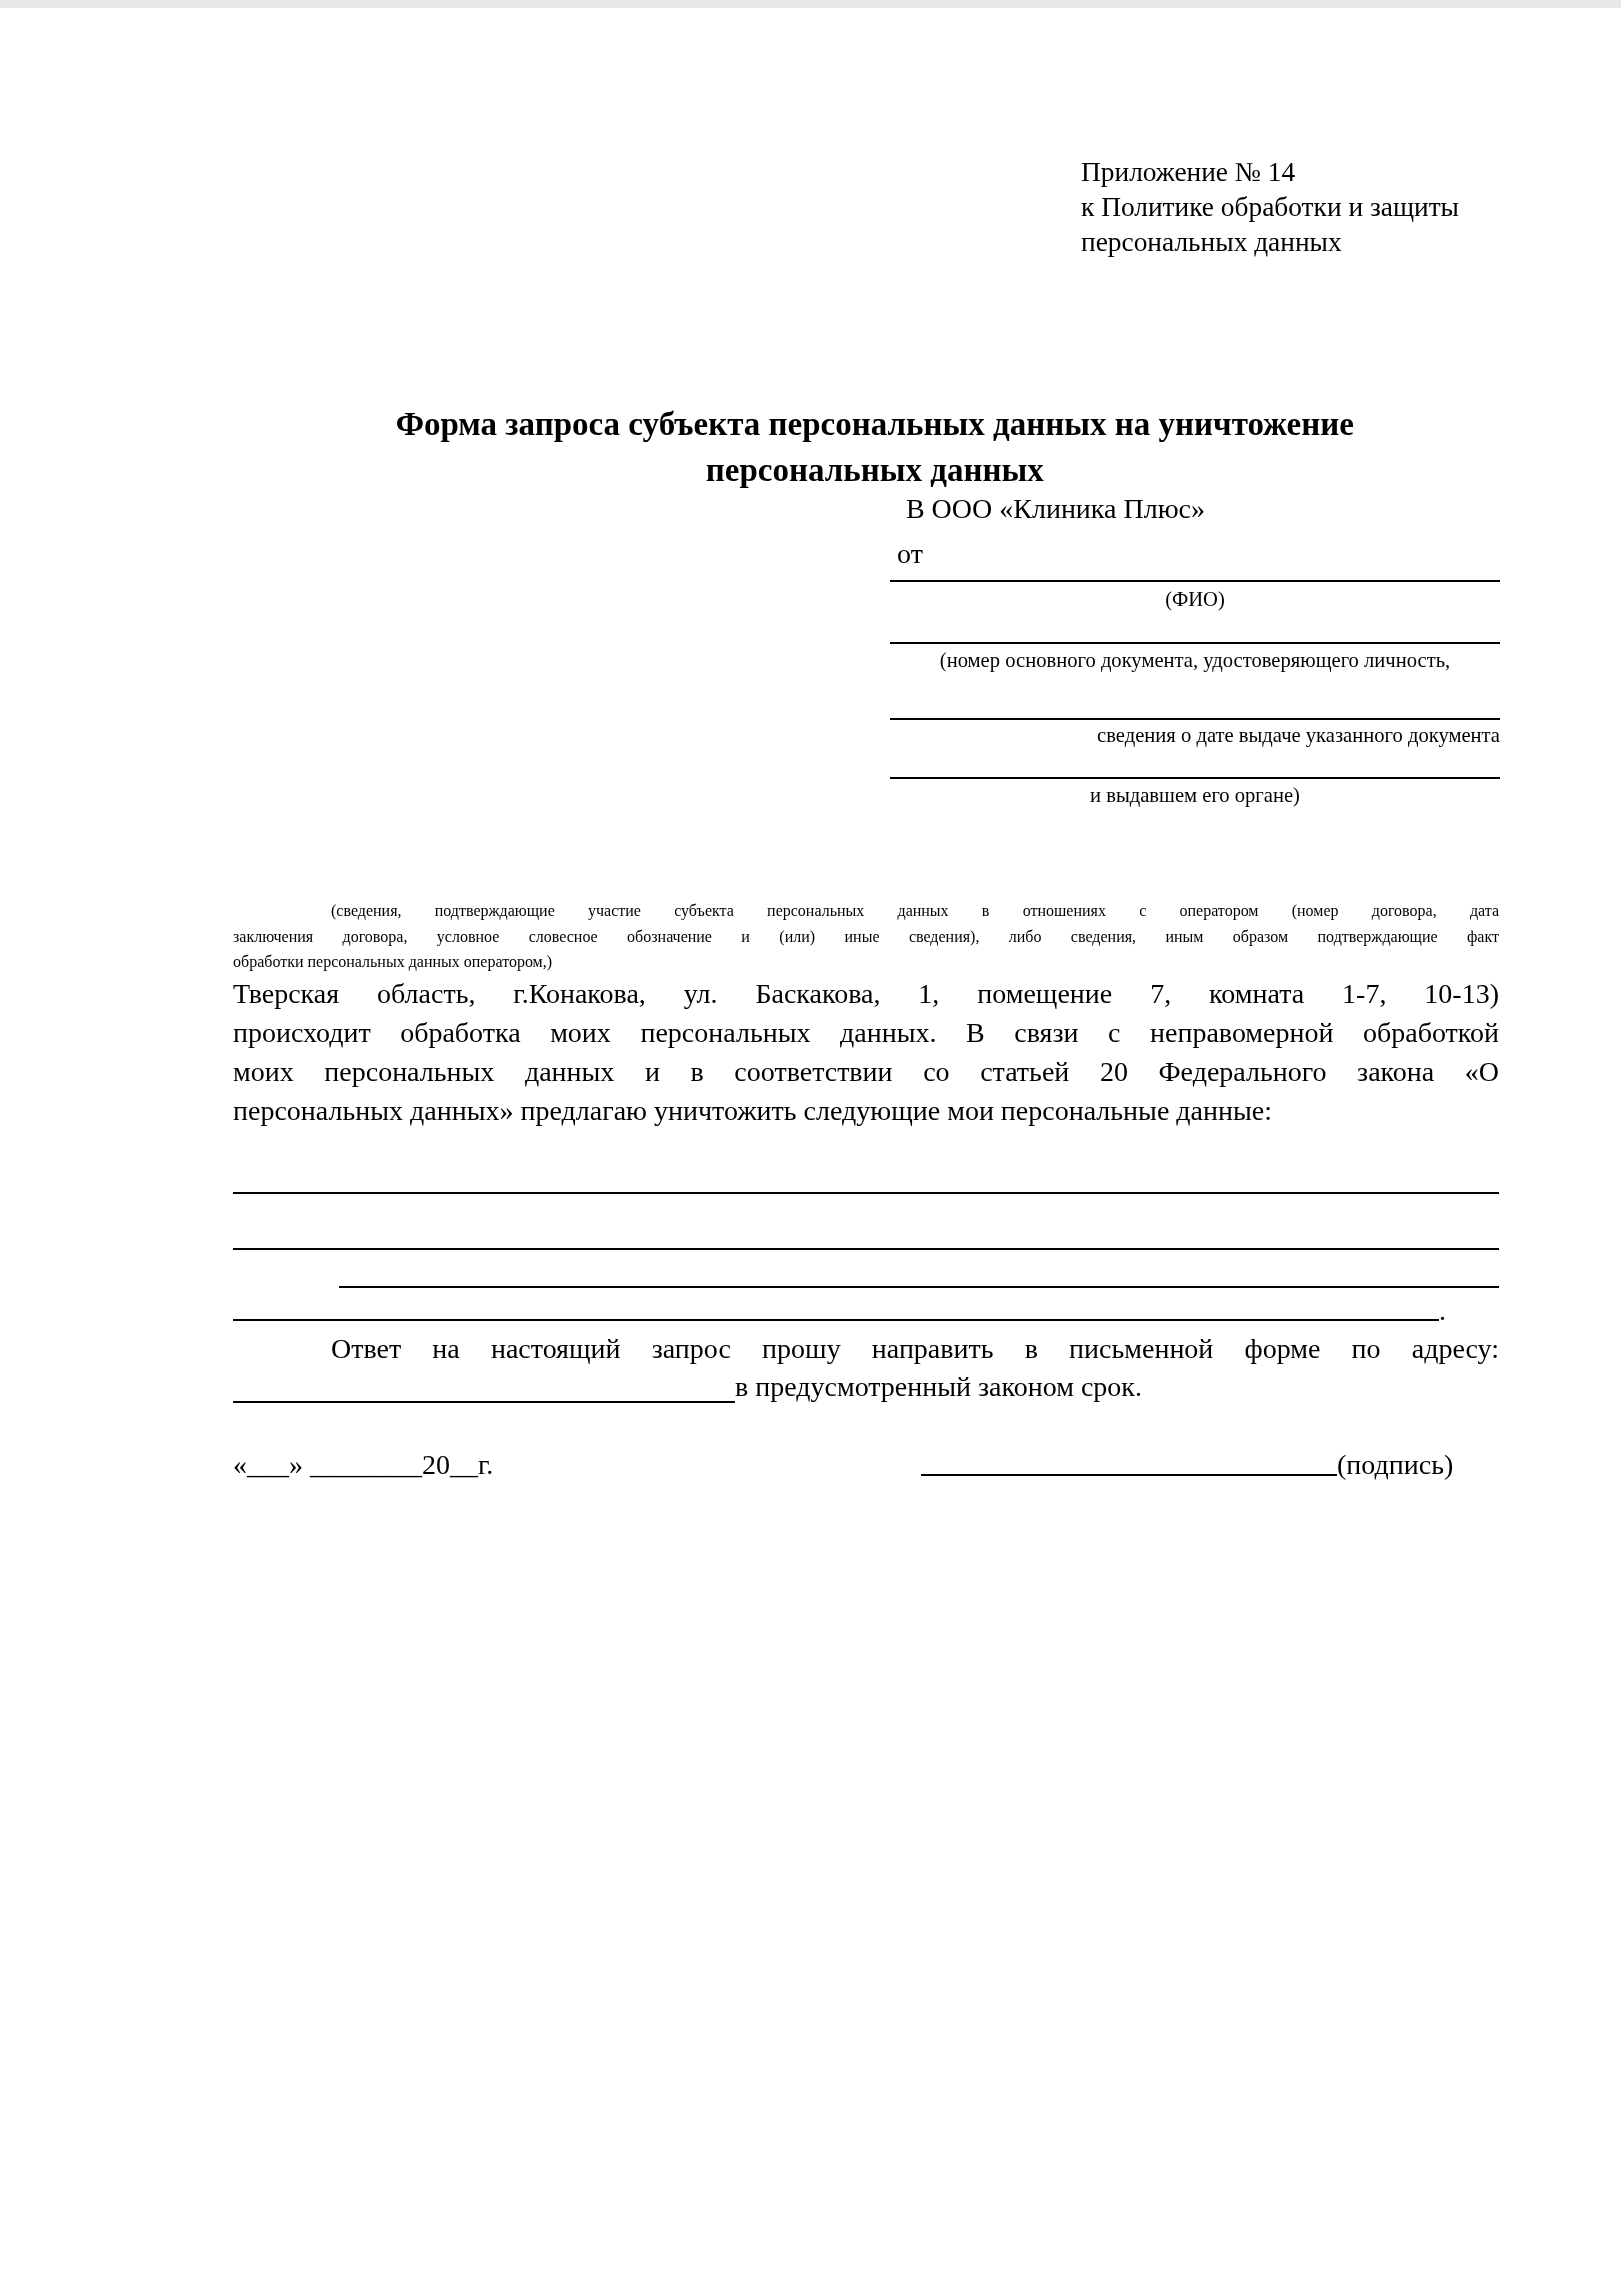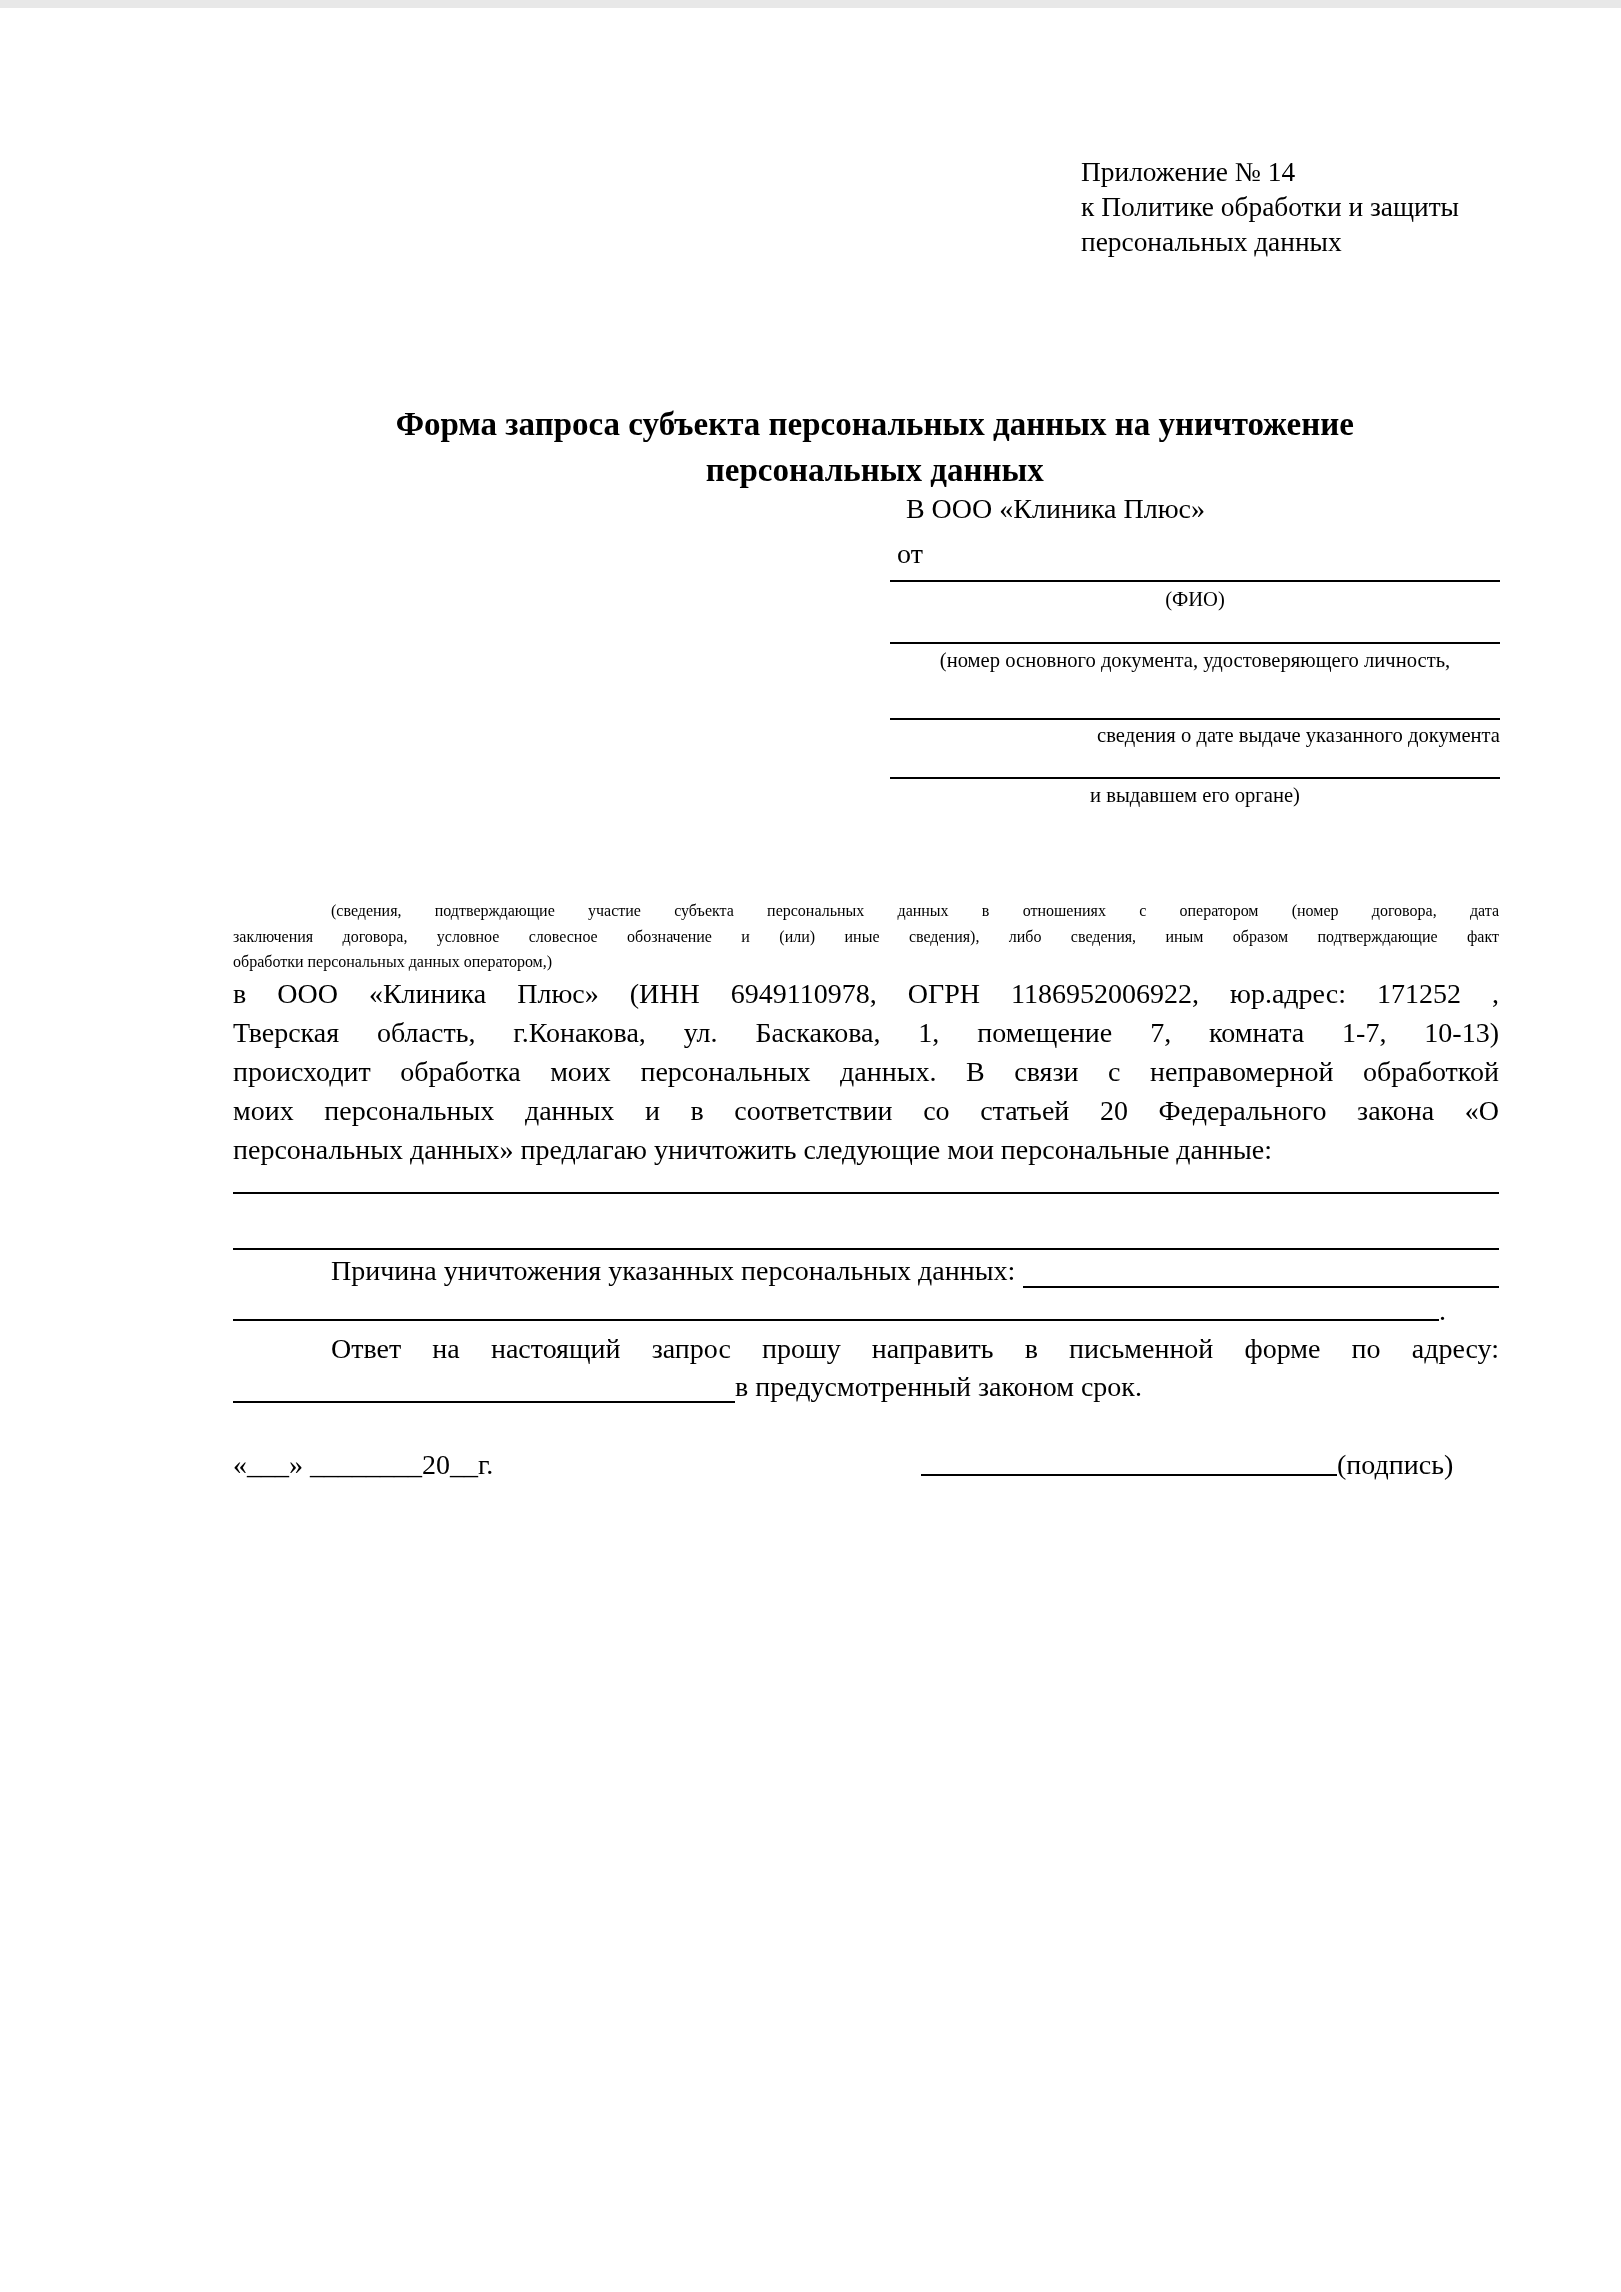--- a/index.html
+++ b/index.html
@@ -102,33 +102,31 @@
   <div class="abs field-caption fc-4">и выдавшем его органе)</div>
 
 
   <div class="abs fine-print">
     <div class="fp-just fp-first">(сведения, подтверждающие участие субъекта персональных данных в отношениях с оператором (номер договора, дата</div>
     <div class="fp-just">заключения договора, условное словесное обозначение и (или) иные сведения), либо сведения, иным образом подтверждающие факт</div>
     <div>обработки персональных данных оператором,)</div>
   </div>
 
   <div class="abs body-par">
-    <div class="just">в ООО «Клиника Плюс» (ИНН 6949110978, ОГРН 1186952006922, юр.адрес: 171252 ,</div>
     <div class="just">Тверская область, г.Конакова, ул. Баскакова, 1, помещение 7, комната 1-7, 10-13)</div>
     <div class="just">происходит обработка моих персональных данных. В связи с неправомерной обработкой</div>
     <div class="just">моих персональных данных и в соответствии со статьей 20 Федерального закона «О</div>
     <div>персональных данных» предлагаю уничтожить следующие мои персональные данные:</div>
   </div>
 
   <div class="abs rule rule-a"></div>
   <div class="abs rule rule-b"></div>
 
   <div class="abs reason-row">
     <span class="indent-100"></span>
-    <span class="lead">Причина уничтожения указанных персональных данных:</span>
     <span class="fill-line"></span>
   </div>
 
   <div class="abs rule-c-row">
     <span class="line"></span>
     <span>.</span>
   </div>
 
   <div class="abs response-1 just">Ответ на настоящий запрос прошу направить в письменной форме по адресу:</div>
   <div class="abs response-2">

